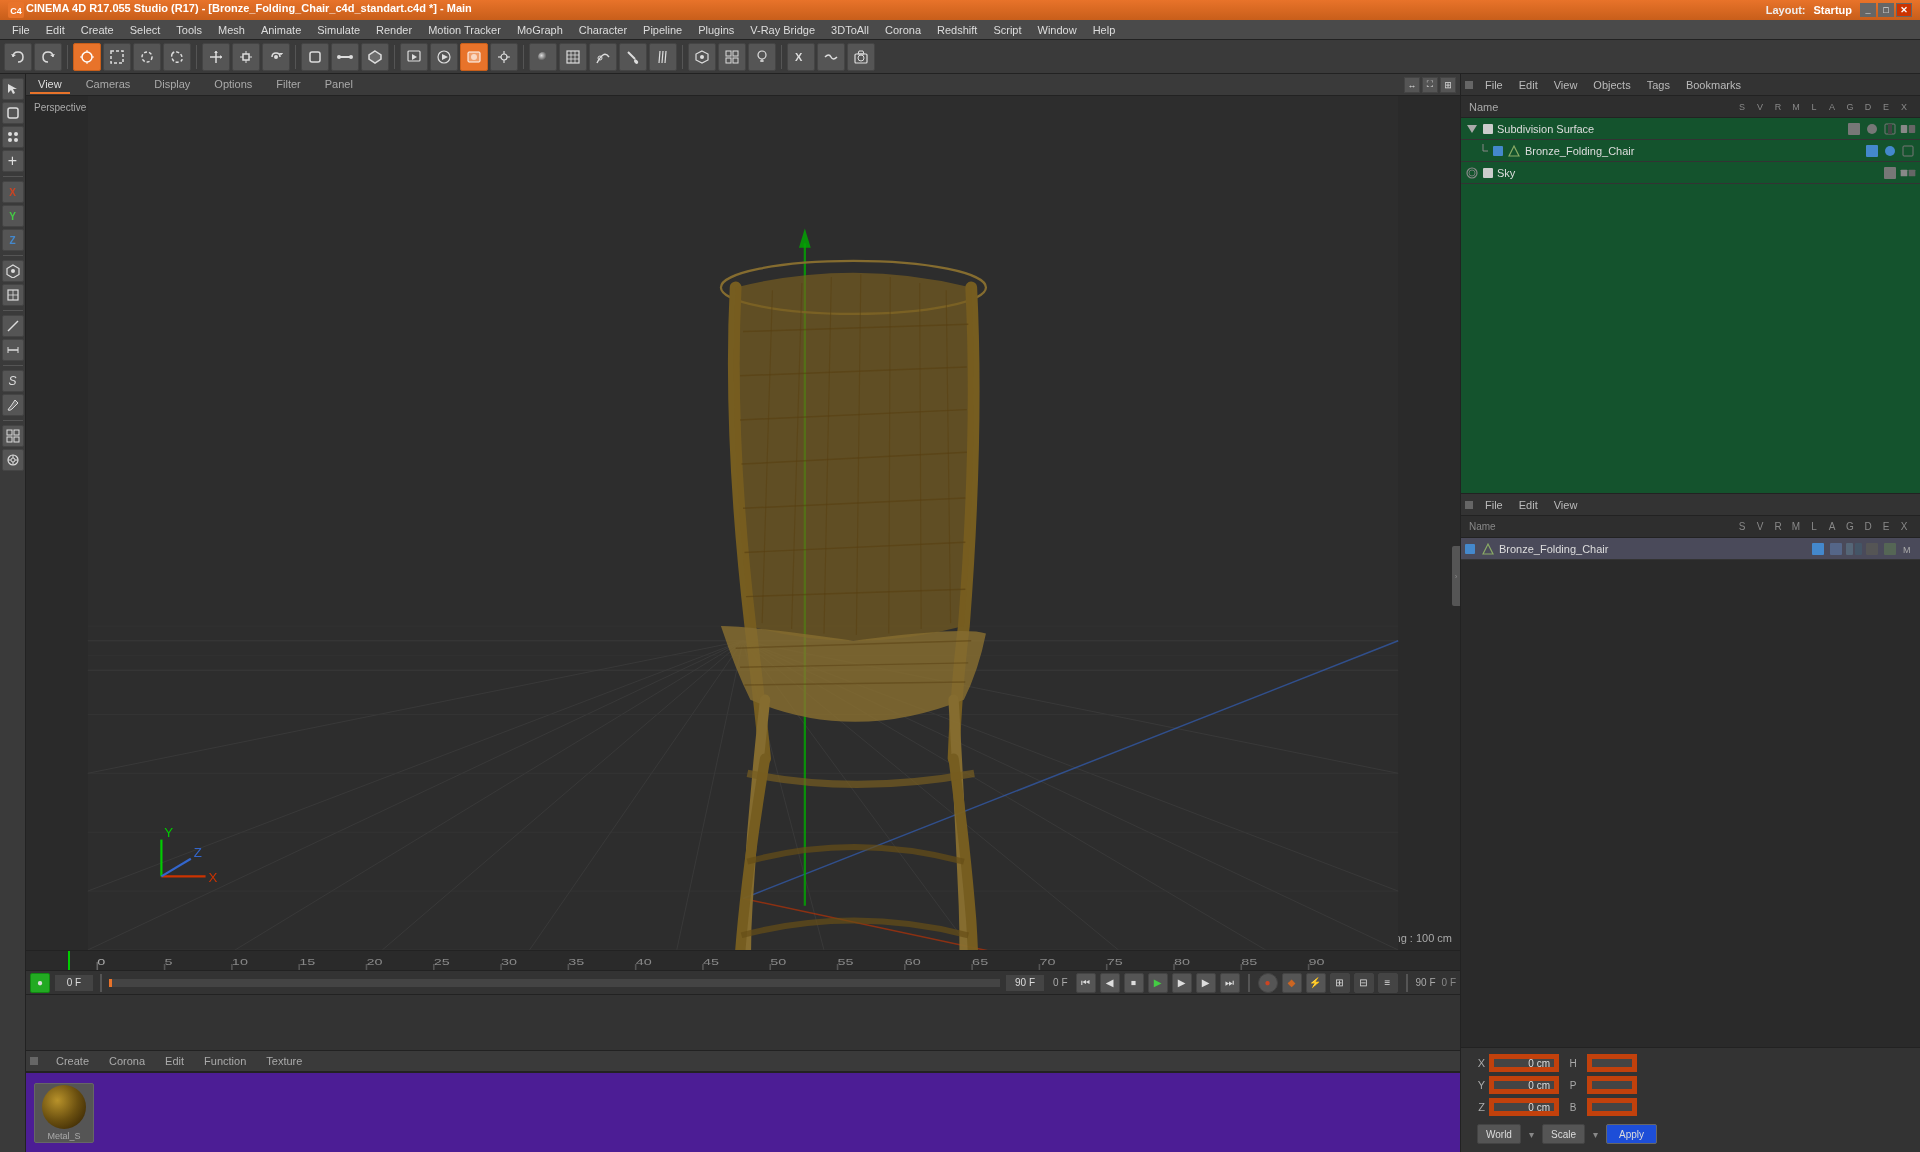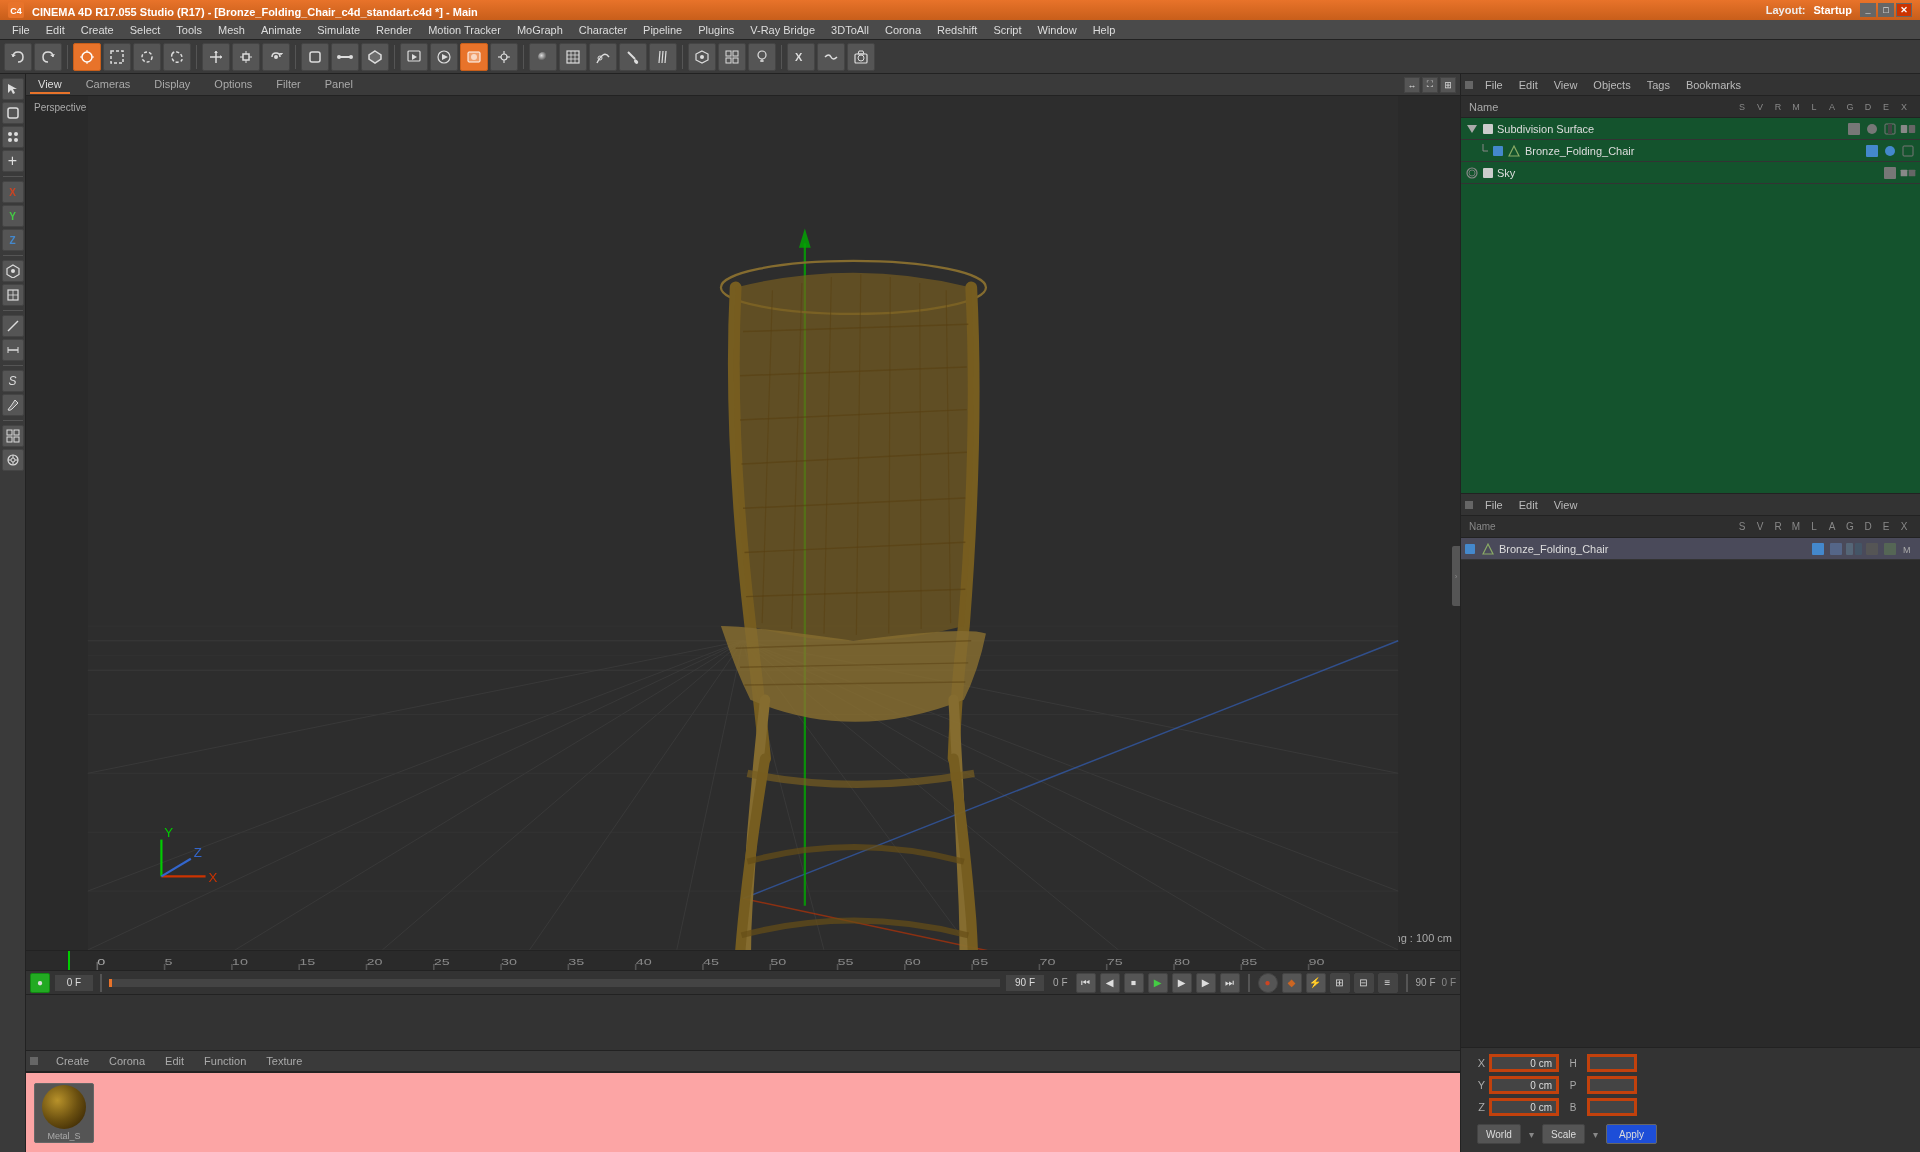--- a/index.html
+++ b/index.html
@@ -22,22 +22,22 @@
       display: flex;
       align-items: center;
       justify-content: space-between;
       padding: 0 8px;
       color: white;
       font-size: 11px;
       font-weight: bold;
     }
     #title-bar-left {
       display: flex;
-      align-items: flex-end;
-      gap: 8px;
+      align-items: flex-start;
+      gap: 2px;
     }
     #title-bar-controls {
       display: flex;
       gap: 2px;
     }
     .win-btn {
       width: 16px;
       height: 14px;
       background: #888;
       border: 1px solid #666;
@@ -346,21 +346,21 @@
       align-items: center;
       padding: 0 8px;
       border-top: 1px solid #222;
       font-size: 10px;
       color: #aaa;
     }
 
     
     #material-strip {
       height: 80px;
-      background: #fca5a5;
+      background: #4c1d95;
       display: flex;
       align-items: center;
       padding: 4px 8px;
       gap: 8px;
       border-top: 1px solid #222;
     }
     .material-thumb {
       width: 60px;
       height: 60px;
       background: #555;
@@ -397,21 +397,21 @@
     .coord-label {
       width: 16px;
       font-size: 11px;
       color: #aaa;
       text-align: right;
     }
     .coord-input {
       width: 70px;
       height: 18px;
       background: #444;
-      border: 3px solid #c2410c;
+      border: 5px solid #c2410c;
       color: #ddd;
       font-size: 10px;
       padding: 0 4px;
       text-align: right;
     }
 
     
     #app {
       display: flex;
       flex-direction: column;

